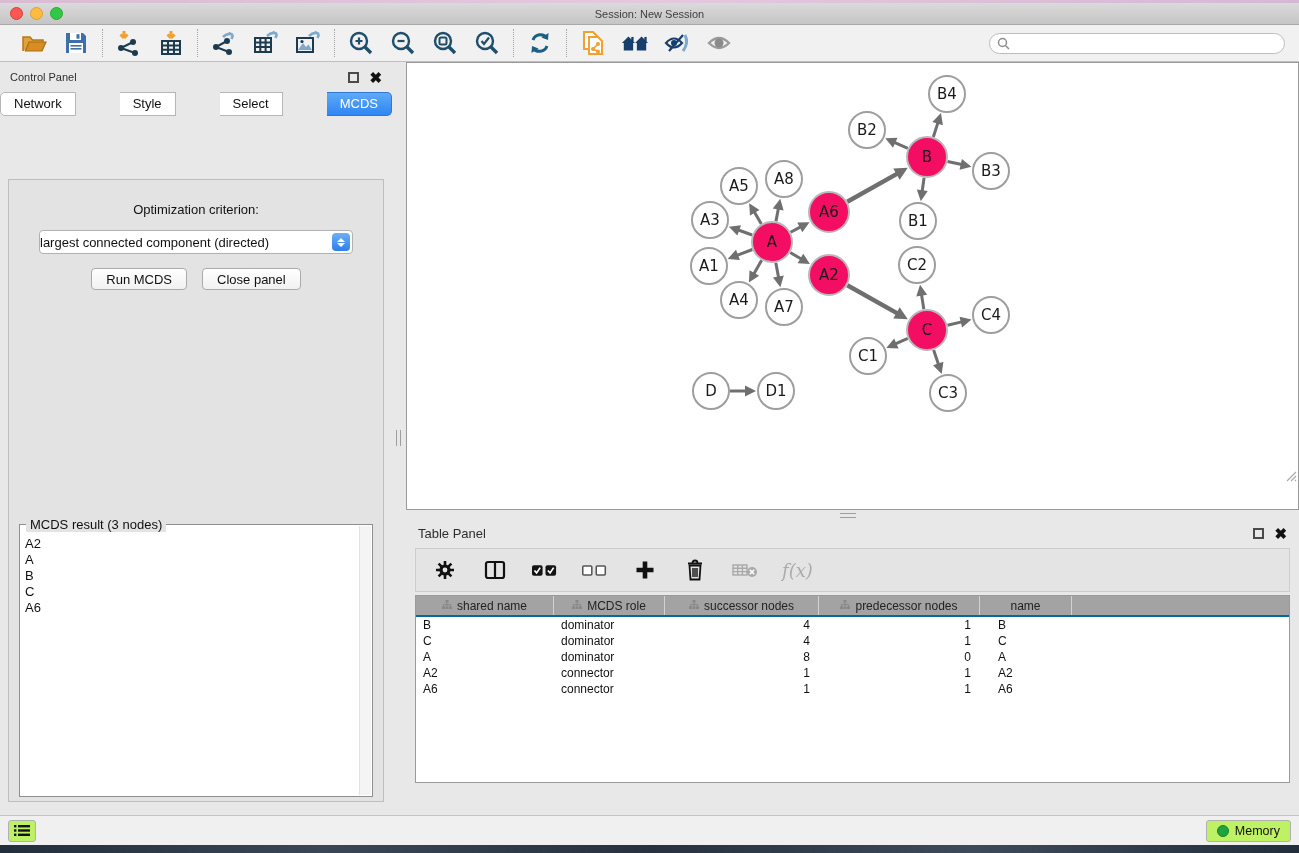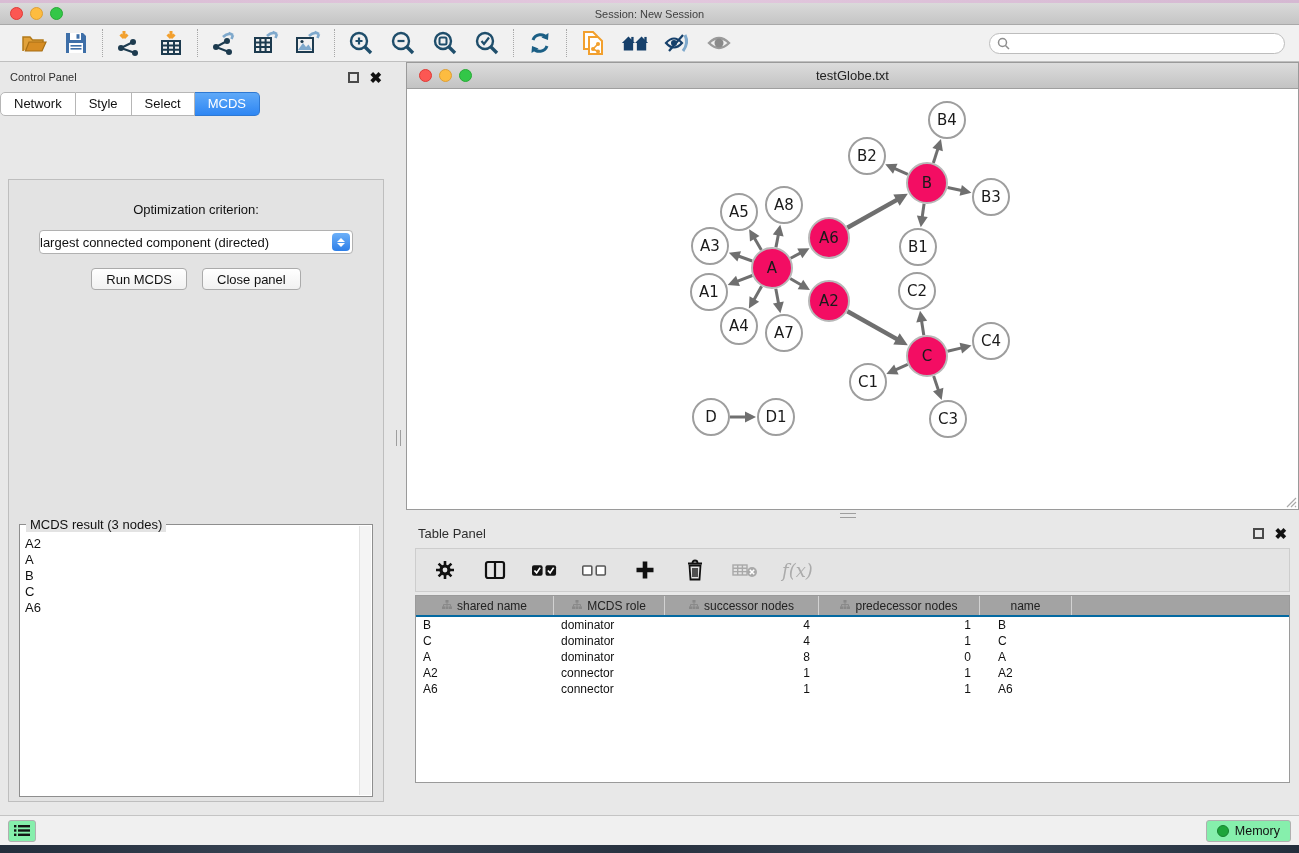--- a/index.html
+++ b/index.html
@@ -31,21 +31,21 @@
     font-family:"Liberation Sans",sans-serif; }
 
   
   .control-panel { position:absolute; left:0; top:62px; width:392px; height:753px; background:#e8e8e8; }
   .cp-header { height:30px; display:flex; align-items:center; padding:0 10px; }
   .cp-header .cp-title { font-size:11px; color:#2e2e2e; }
   .panel-icons { margin-left:auto; display:flex; align-items:center; gap:10px; }
   .float-icon { width:11px; height:11px; border:2px solid #4a4a4a; background:transparent; }
   .close-icon { font-size:15px; font-weight:bold; color:#111; line-height:11px; }
 
-  .seg { display:flex; justify-content:flex-start; }
+  .seg { display:flex; justify-content:space-between; }
   .seg .tab { background:#fff; border:1px solid #b6b6b6; border-left:none; padding:3px 13px 4px;
     font-size:13px; color:#111; white-space:nowrap; }
   .seg .tab:first-child { border-left:1px solid #b6b6b6; border-radius:5px 0 0 5px; }
   .seg .tab:last-child { border-radius:0 5px 5px 0; }
   .seg .tab.active { background:linear-gradient(#5fa9f8,#2e86f3); color:#fff; border-color:#2e78d2; }
 
   .cp-content { position:absolute; left:8px; right:8px; top:117px; bottom:13px;
     background:#e3e3e3; border:1px solid #bebebe; }
   .opt-label { text-align:center; font-size:13px; color:#111; margin-top:22px; }
   .combo { width:314px; height:24px; margin:13px auto 0; background:#fff; border:1px solid #b1b1b1;
@@ -99,21 +99,21 @@
     border-right:1px solid #d2d2d2; overflow:hidden; }
   .th.filler { flex:1; border-right:none; }
   .trow { display:flex; height:16px; align-items:center; }
   .td { font-size:12px; color:#111; white-space:nowrap; overflow:hidden; }
 
   .tp-tabs { position:absolute; left:0; right:0; top:268px; display:flex; justify-content:center; }
 
   
   .statusbar { position:absolute; left:0; top:815px; width:1299px; height:30px; background:#f0f0f0;
     border-top:1px solid #c4c4c4; display:flex; align-items:center; padding:0 8px; }
-  .status-btn { height:22px; border:1px solid #b0b0b0; background:#86efac; border-radius:3px;
+  .status-btn { height:22px; border:1px solid #b0b0b0; background:#bef264; border-radius:3px;
     display:flex; align-items:center; justify-content:center; padding:0 5px; }
   .memory-btn { margin-left:auto; padding:0 10px; gap:6px; font-size:12.5px; color:#111; }
   .mem-dot { width:12px; height:12px; border-radius:50%; background:#1da53b; border:1px solid #168230; }
   .wallpaper-bottom { position:absolute; left:0; top:845px; width:1299px; height:8px;
     background:linear-gradient(90deg,#232e3c,#3a4656,#27313f,#3d4a5a,#232e3c); }
 </style>
 </head>
 <body>
 
 <div class="wallpaper-top"></div>
@@ -327,28 +327,20 @@
       <div class="result-scroll"></div>
     </div>
   </div>
 </div>
 
 <div class="v-divider">
     <div class="handle"></div>
   </div>
 
 <div class="net-window">
-  <div class="net-titlebar">
-    <div class="lights">
-      <div class="light red"></div>
-      <div class="light yellow"></div>
-      <div class="light green"></div>
-    </div>
-    <div class="title">testGlobe.txt</div>
-  </div>
   <div class="net-canvas">
     <svg id="graph-svg" width="891" height="420" viewBox="0 0 891 420">
         <line x1="345.2090173448938" y1="171.97739325141393" x2="331.27283236443736" y2="167.03229535512295" stroke="#6f6f6f" stroke-width="3"></line>
         <polygon points="321.8485549096249,163.6881969034153 334.0545142583578,162.18335260014686 330.37600596147945,172.55005780044058" fill="#6f6f6f"></polygon>
         <line x1="354.33846153846156" y1="160.90769230769232" x2="347.2307692307692" y2="148.84615384615384" stroke="#6f6f6f" stroke-width="3"></line>
         <polygon points="342.15384615384613,140.23076923076923 352.4769230769231,146.9153846153846 343,152.5" fill="#6f6f6f"></polygon>
         <line x1="368.9293542656899" y1="158.37089010512804" x2="371.38663676330015" y2="145.47015699267425" stroke="#6f6f6f" stroke-width="3"></line>
         <polygon points="373.2577578422001,135.6467713284495 376.60238677073374,147.4816121524917 365.7966625400865,145.42337896570174" fill="#6f6f6f"></polygon>
         <line x1="345.37575756649164" y1="186.47590187943175" x2="330.034632047869" y2="192.32014017224034" stroke="#6f6f6f" stroke-width="3"></line>
         <polygon points="320.68975469857935,195.88009344816024 329.01114548104204,186.82446230253905 332.9270940845539,197.10382738675767" fill="#6f6f6f"></polygon>

